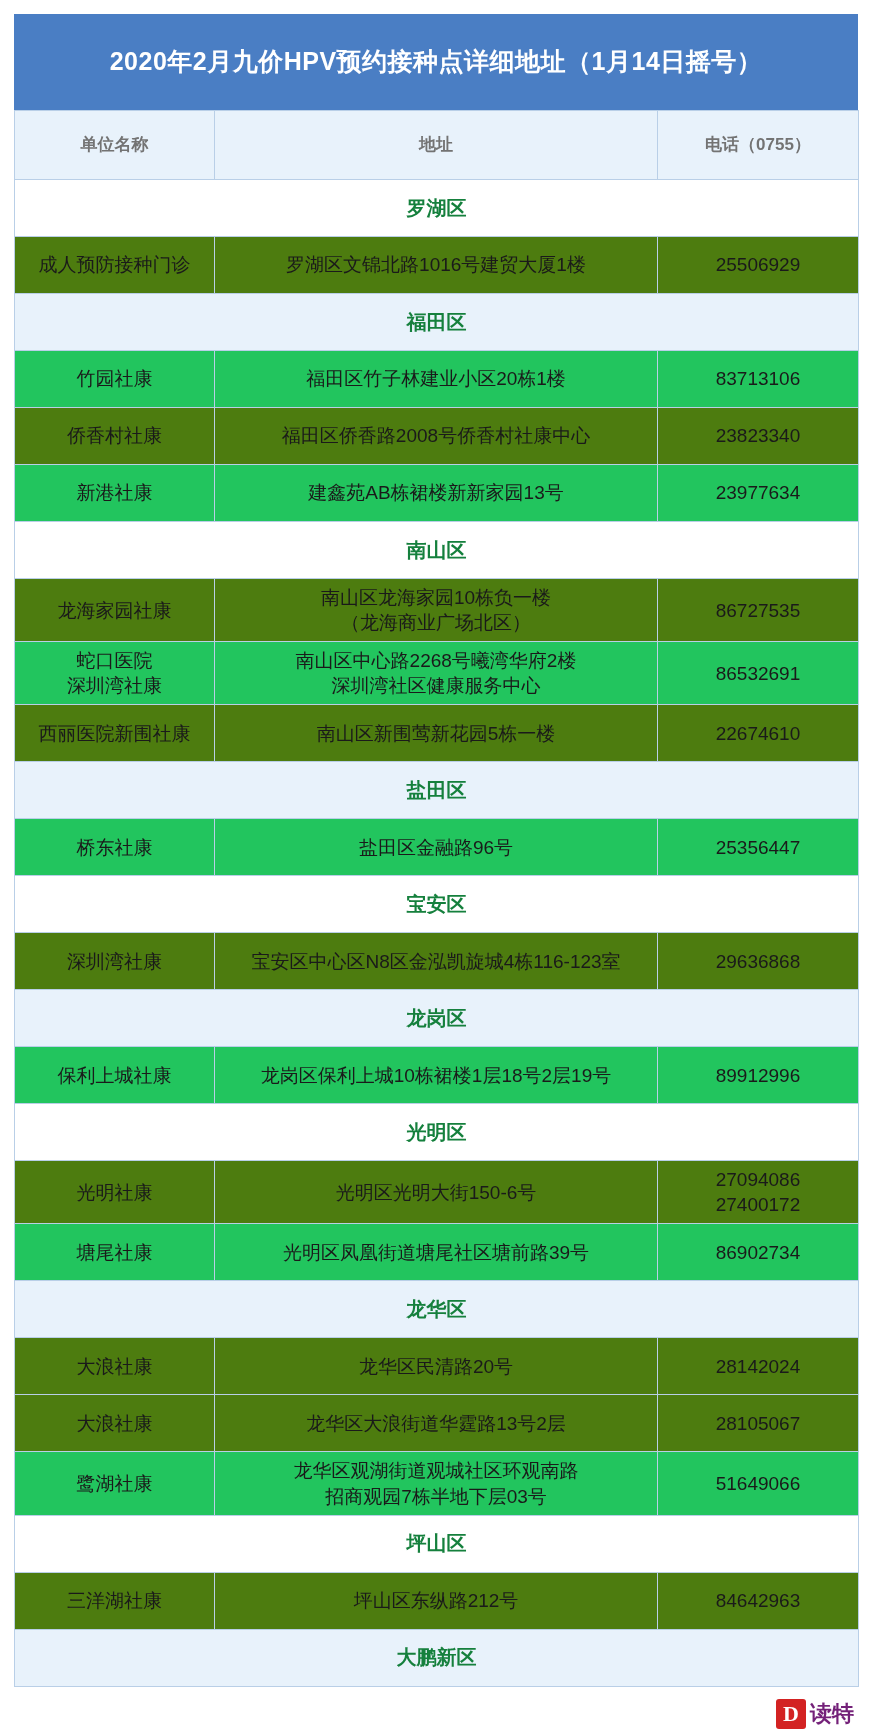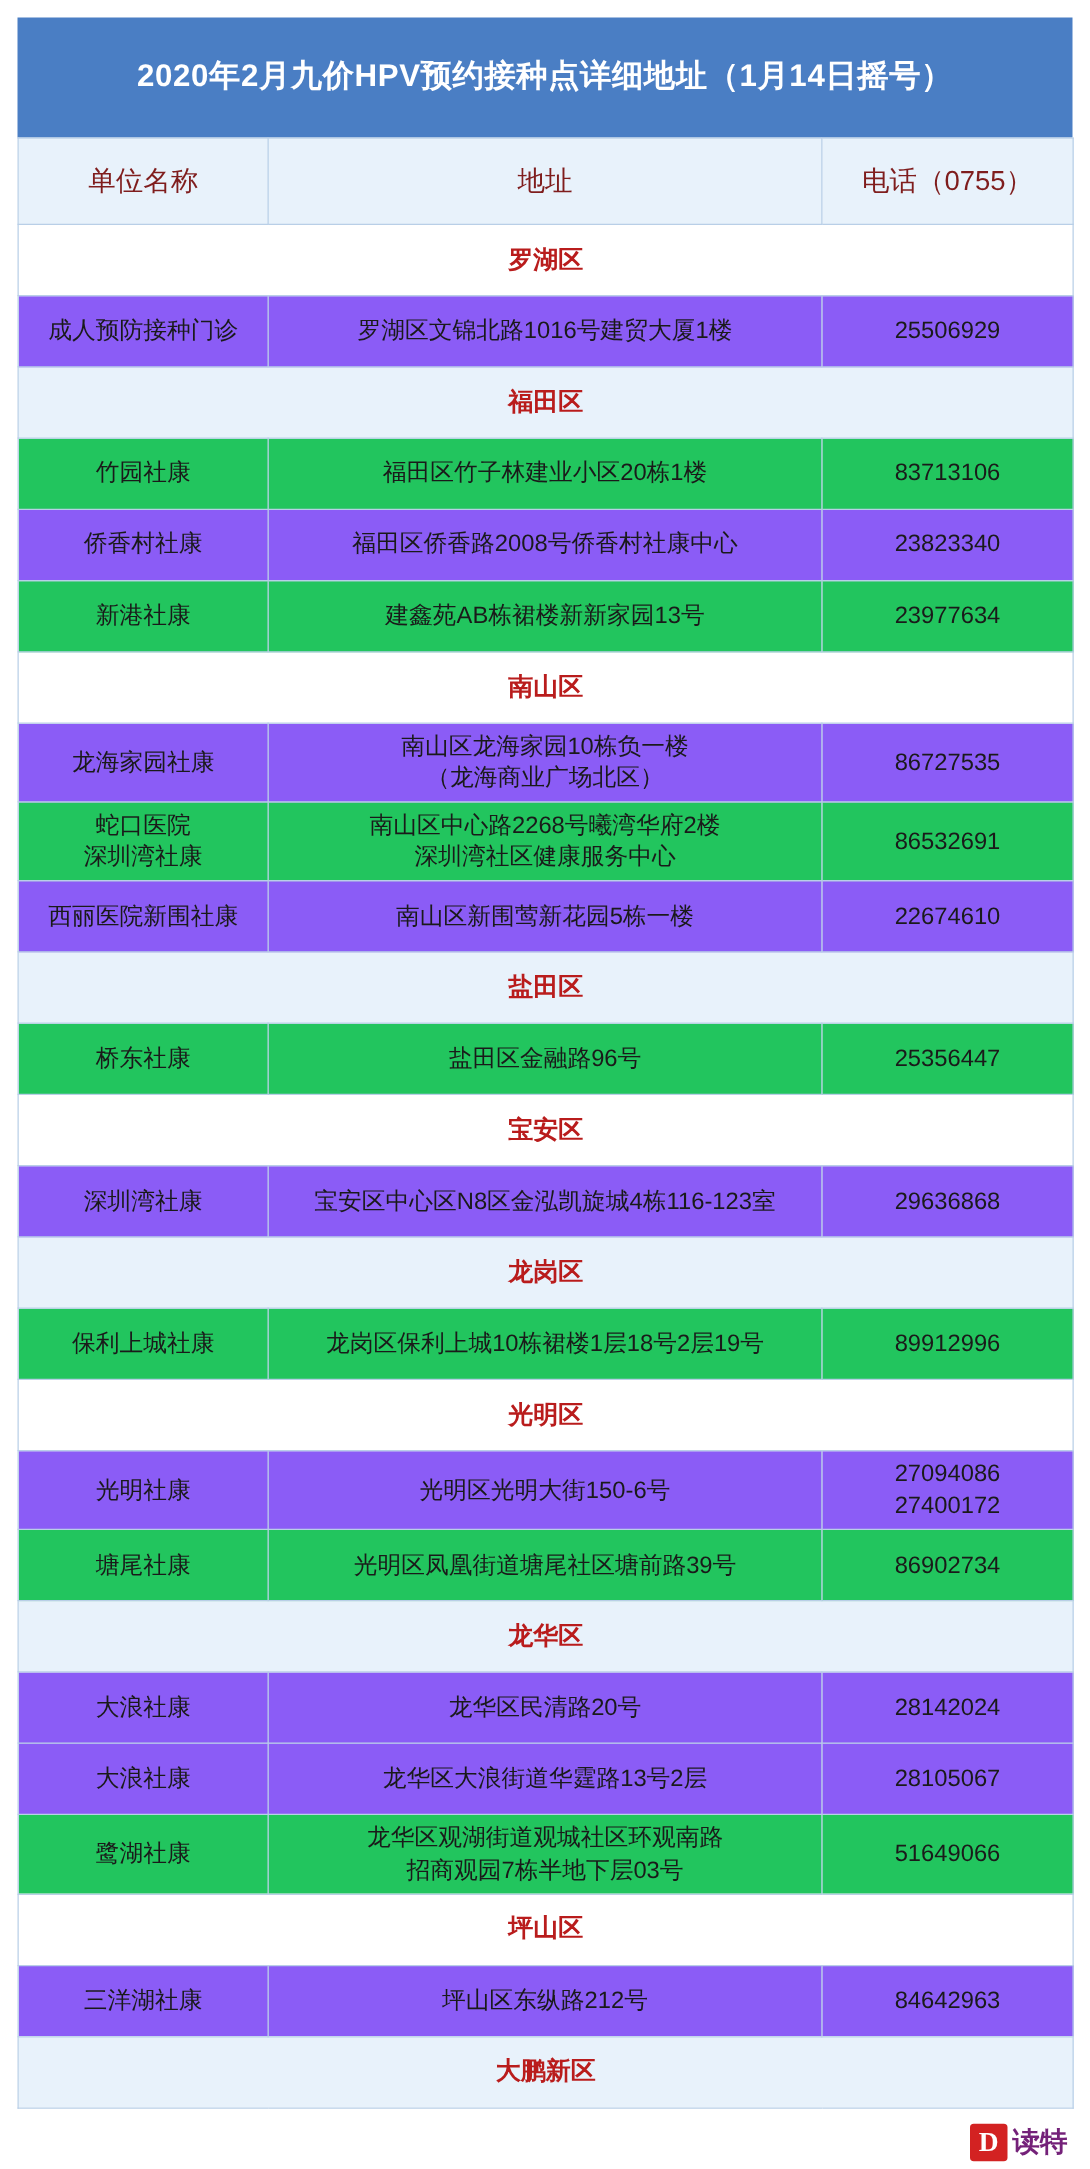--- a/index.html
+++ b/index.html
@@ -51,42 +51,42 @@
 
   table.tbl th, table.tbl td {
     border: 1px solid #b9cfe7;
     text-align: center;
     vertical-align: middle;
     padding: 6px 4px;
     line-height: 1.32;
   }
   thead th {
     background: #e8f2fb;
-    font-size: 22px;
-    font-weight: normal;
+    font-size: 17px;
+    font-weight: bold;
     height: 56px;
-    color: #7f1d1d;
+    color: #737373;
   }
   tr.district td {
     background: #ffffff;
     font-weight: bold;
     font-size: 20px;
     height: 44px;
-    color: #b91c1c;
+    color: #15803d;
   }
   tr.district.alt td {
     background: #e8f2fb;
   }
   tr.entry td {
     height: 44px;
     font-size: 19px;
     background: #22c55e;
   }
   tr.entry.shade td {
-    background: #8b5cf6;
+    background: #4d7c0f;
   }
   .multi {
     white-space: pre-line;
   }
   .watermark {
     position: absolute;
     right: 18px;
     bottom: 6px;
     display: flex;
     align-items: center;

